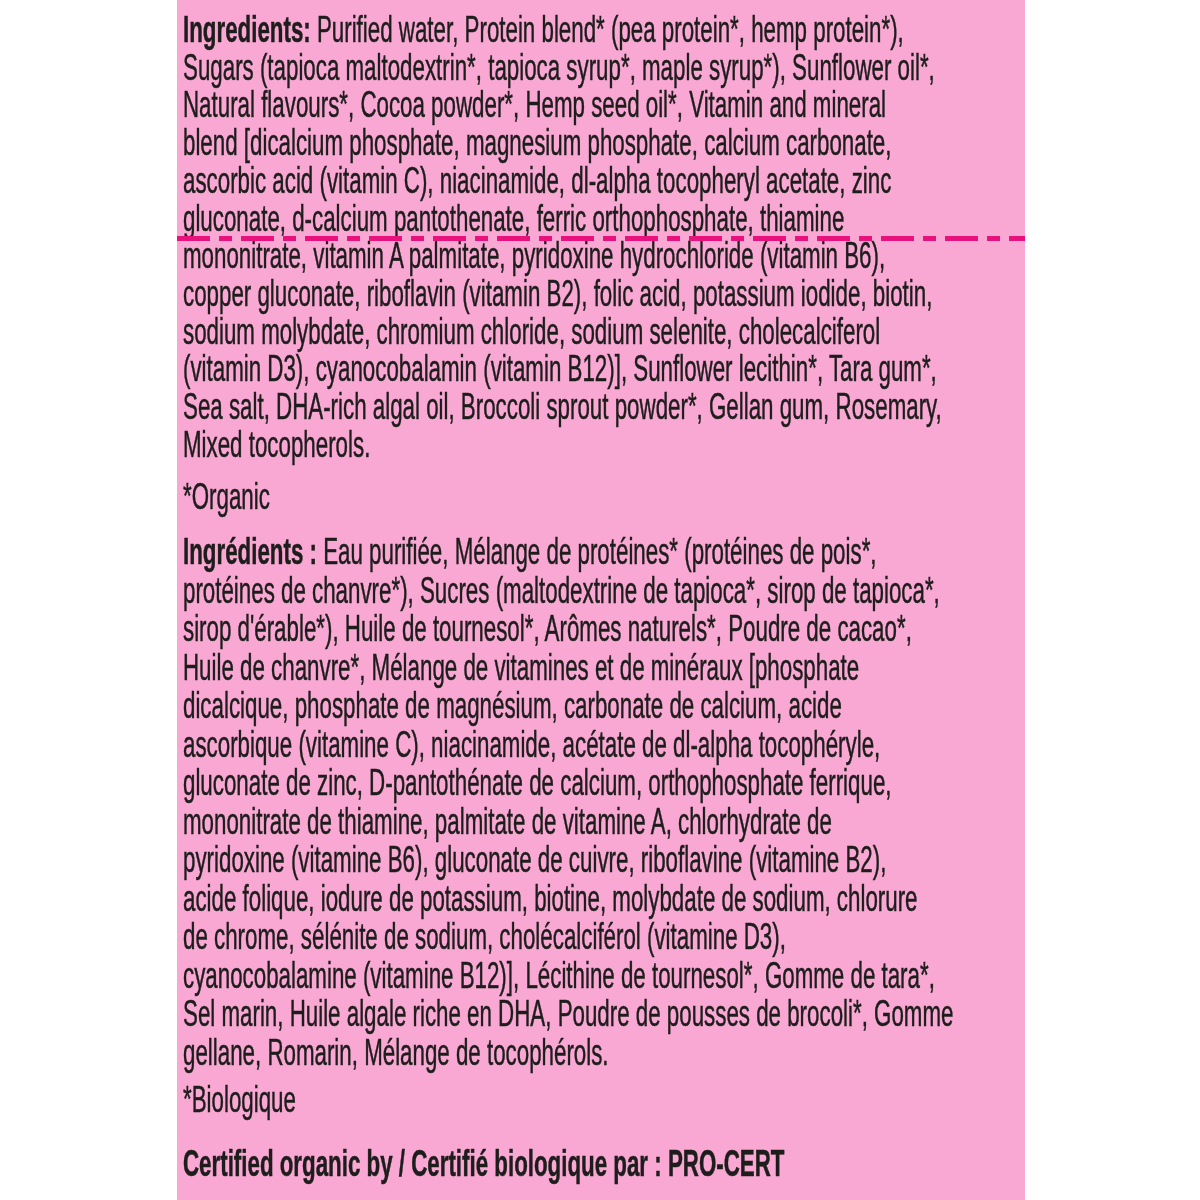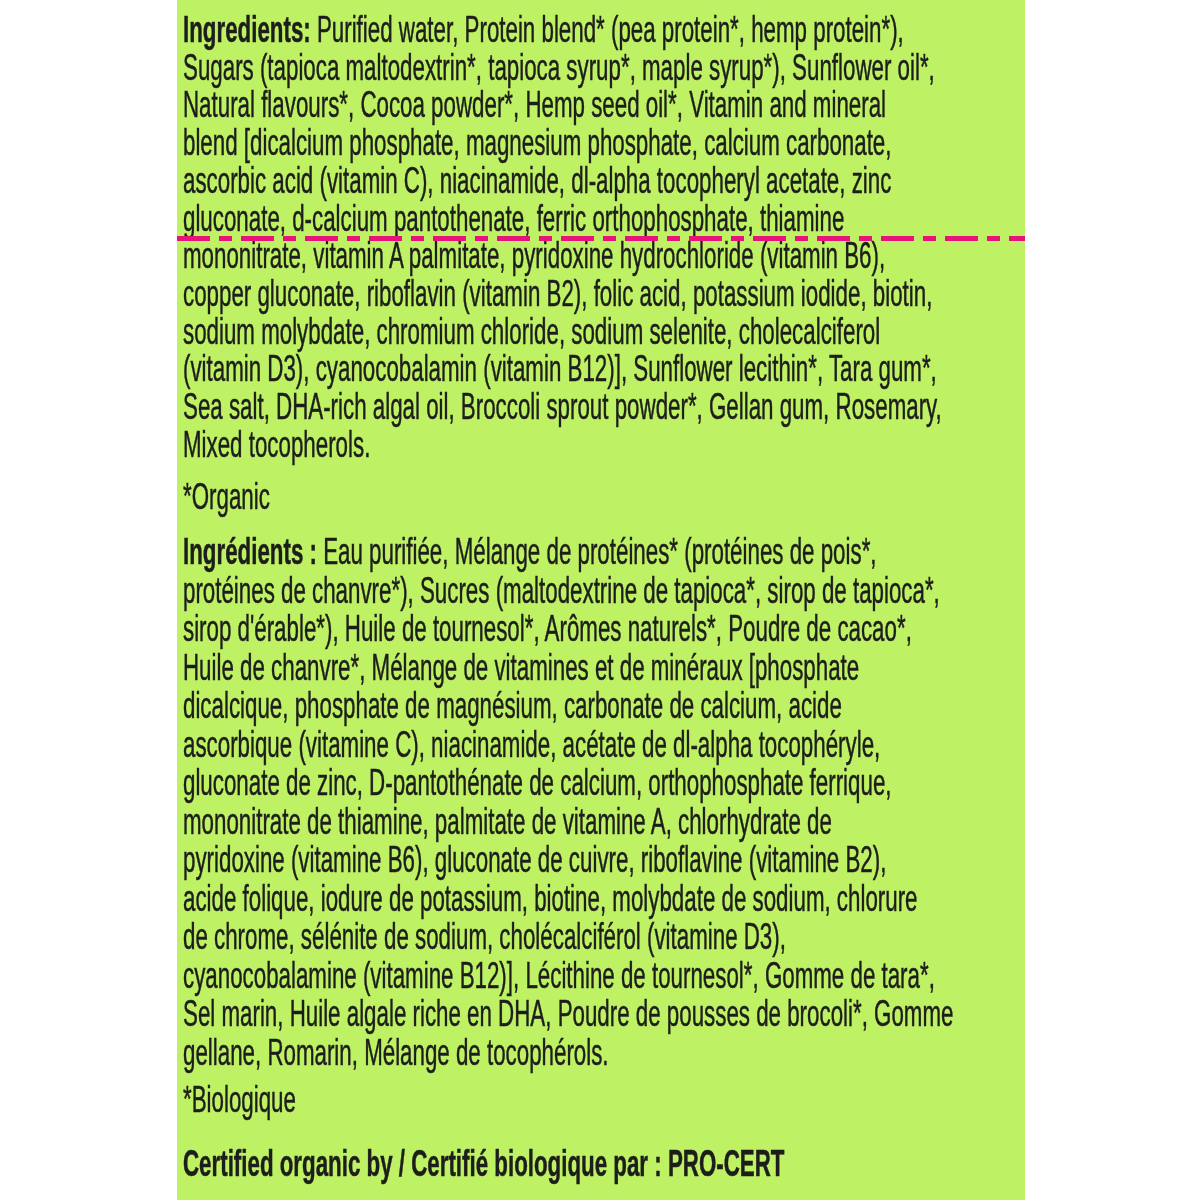--- a/index.html
+++ b/index.html
@@ -7,21 +7,21 @@
     width: 1200px; height: 1200px;
     background: #ffffff;
     position: relative;
     overflow: hidden;
     font-family: "Liberation Sans", sans-serif;
   }
   .panel {
     position: absolute;
     left: 177px; top: 0;
     width: 848px; height: 1200px;
-    background: #bef264;
+    background: #f9a8d4;
   }
   .divider {
     position: absolute;
     left: 0; top: 236px;
     width: 100%; height: 5px;
     background: repeating-linear-gradient(
       to right,
       #E8127C 0px, #E8127C 33px,
       transparent 33px, transparent 42px,
       #E8127C 42px, #E8127C 55px,

